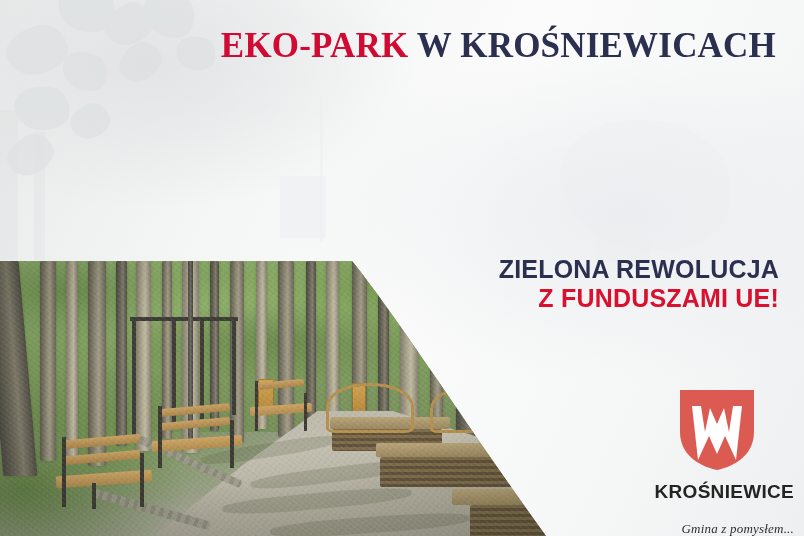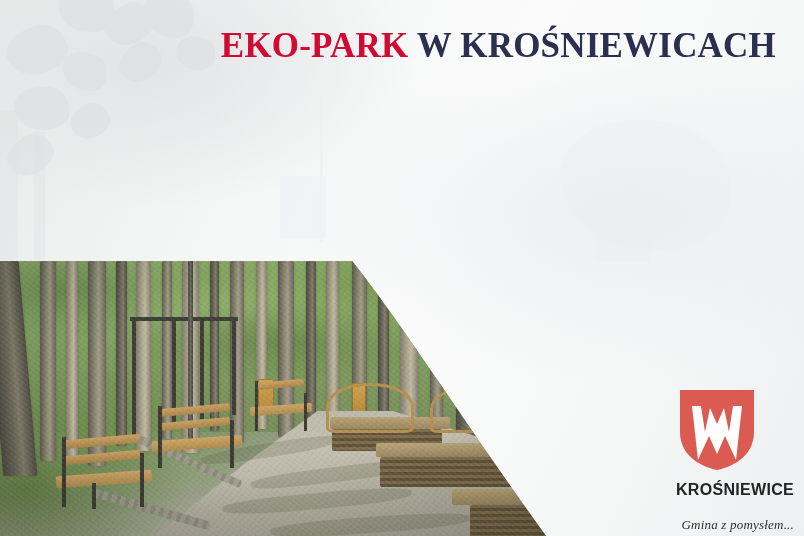--- a/index.html
+++ b/index.html
@@ -85,21 +85,21 @@
   .photo-grain{position:absolute;inset:0;opacity:.14;
      background:repeating-linear-gradient(37deg,rgba(255,255,255,.45) 0 1px,rgba(0,0,0,0) 1px 4px),
                 repeating-linear-gradient(-52deg,rgba(0,0,0,.25) 0 1px,rgba(0,0,0,0) 1px 5px);}
   .photo-vig{position:absolute;inset:0;
      background:radial-gradient(ellipse 78% 78% at 48% 46%, rgba(0,0,0,0) 42%, rgba(30,36,22,.26) 100%);}
 
   
   .logo{position:absolute;left:648px;top:383px;width:156px;height:140px;}
   .shield{position:absolute;left:30px;top:5px;width:78px;height:84px;}
   .logo-text{position:absolute;left:0;top:98px;width:146px;text-align:right;}
-  .logo-name{font-size:16px;font-weight:bold;color:#242424;letter-spacing:.3px;}
+  .logo-name{font-size:19px;font-weight:bold;color:#242424;letter-spacing:.3px;}
   .logo-tag{font-family:"Liberation Serif","DejaVu Serif",serif;font-style:italic;
             font-size:13px;color:#2e2e2e;margin-top:18px;letter-spacing:.2px;}
 </style>
 </head>
 <body>
 
 <div id="poster">
 
   <div class="bg-wash"></div>
 
@@ -119,20 +119,24 @@
   </div>
   <div class="bg-soft-obj" style="left:280px;top:176px;width:46px;height:62px;opacity:.55;"></div>
   <div class="bg-soft-obj" style="left:320px;top:96px;width:3px;height:146px;opacity:.5;"></div>
   <div class="bg-soft-obj" style="left:560px;top:120px;width:170px;height:130px;opacity:.35;border-radius:46% 54% 40% 60%;"></div>
   <div class="bg-soft-obj" style="left:596px;top:200px;width:54px;height:62px;opacity:.5;"></div>
 
   <div class="headline">
     <span class="red">EKO-PARK</span><span class="navy"> W KROŚNIEWICACH</span>
   </div>
 
+  <div class="subtitle">
+    <div class="sub-l1">ZIELONA REWOLUCJA</div>
+    <div class="sub-l2">Z FUNDUSZAMI UE!</div>
+  </div>
 
   <div class="photo-wrap">
     <div class="photo">
       <div class="foliage"></div>
       <div class="underbrush"></div>
 
       <div class="tree dark" style="left:-6px;top:0;width:34px;height:215px;transform:skewX(5deg);"></div>
       <div class="tree" style="left:40px;top:0;width:16px;height:200px;"></div>
       <div class="tree pale" style="left:66px;top:0;width:12px;height:196px;"></div>
       <div class="tree" style="left:88px;top:0;width:18px;height:205px;"></div>

